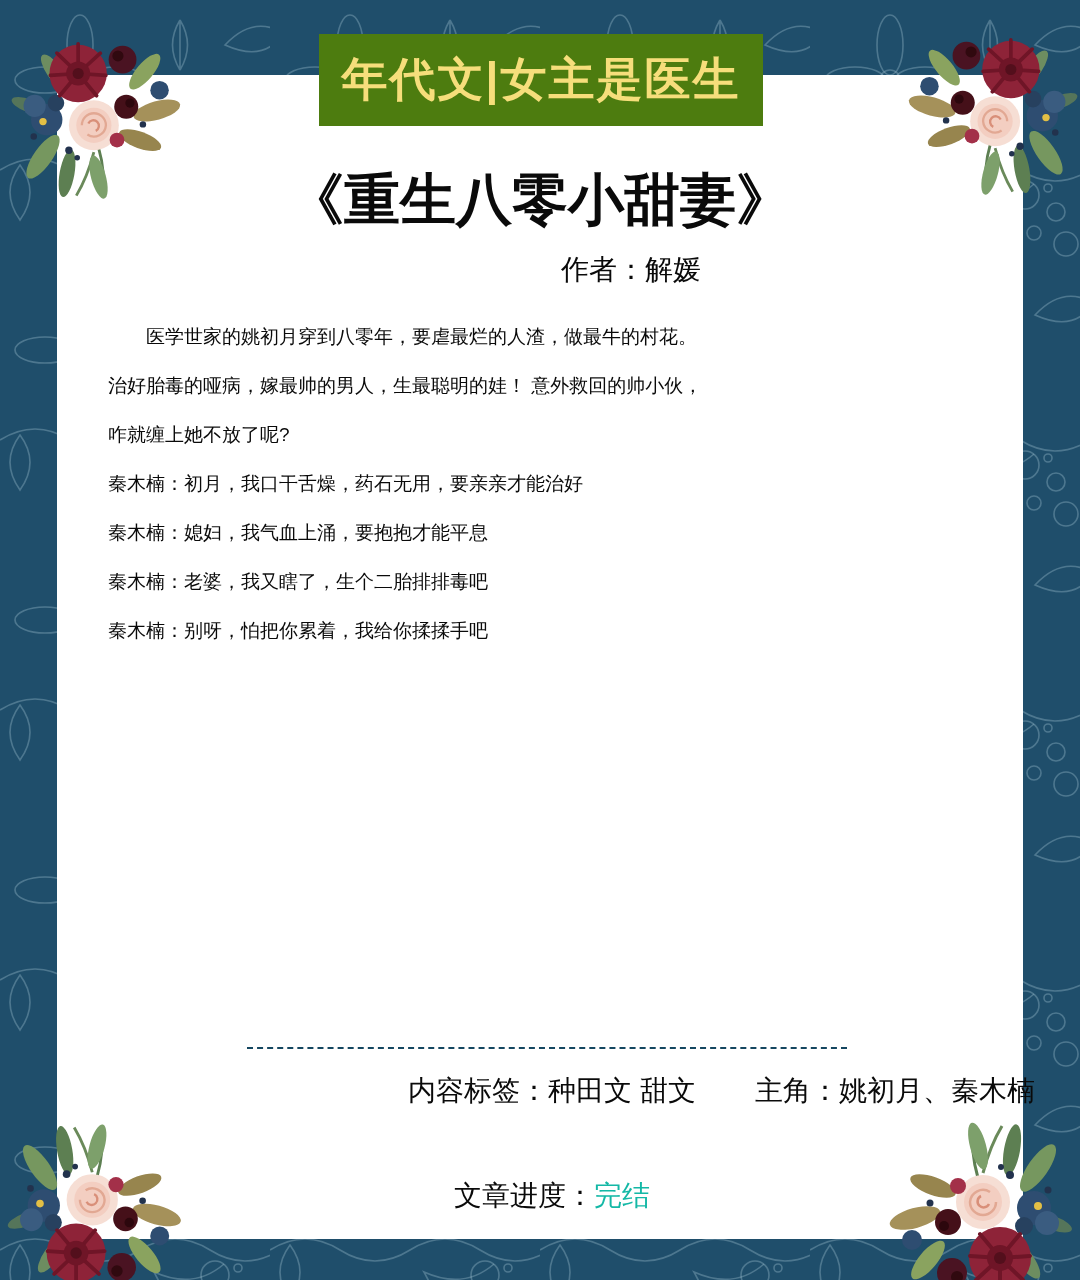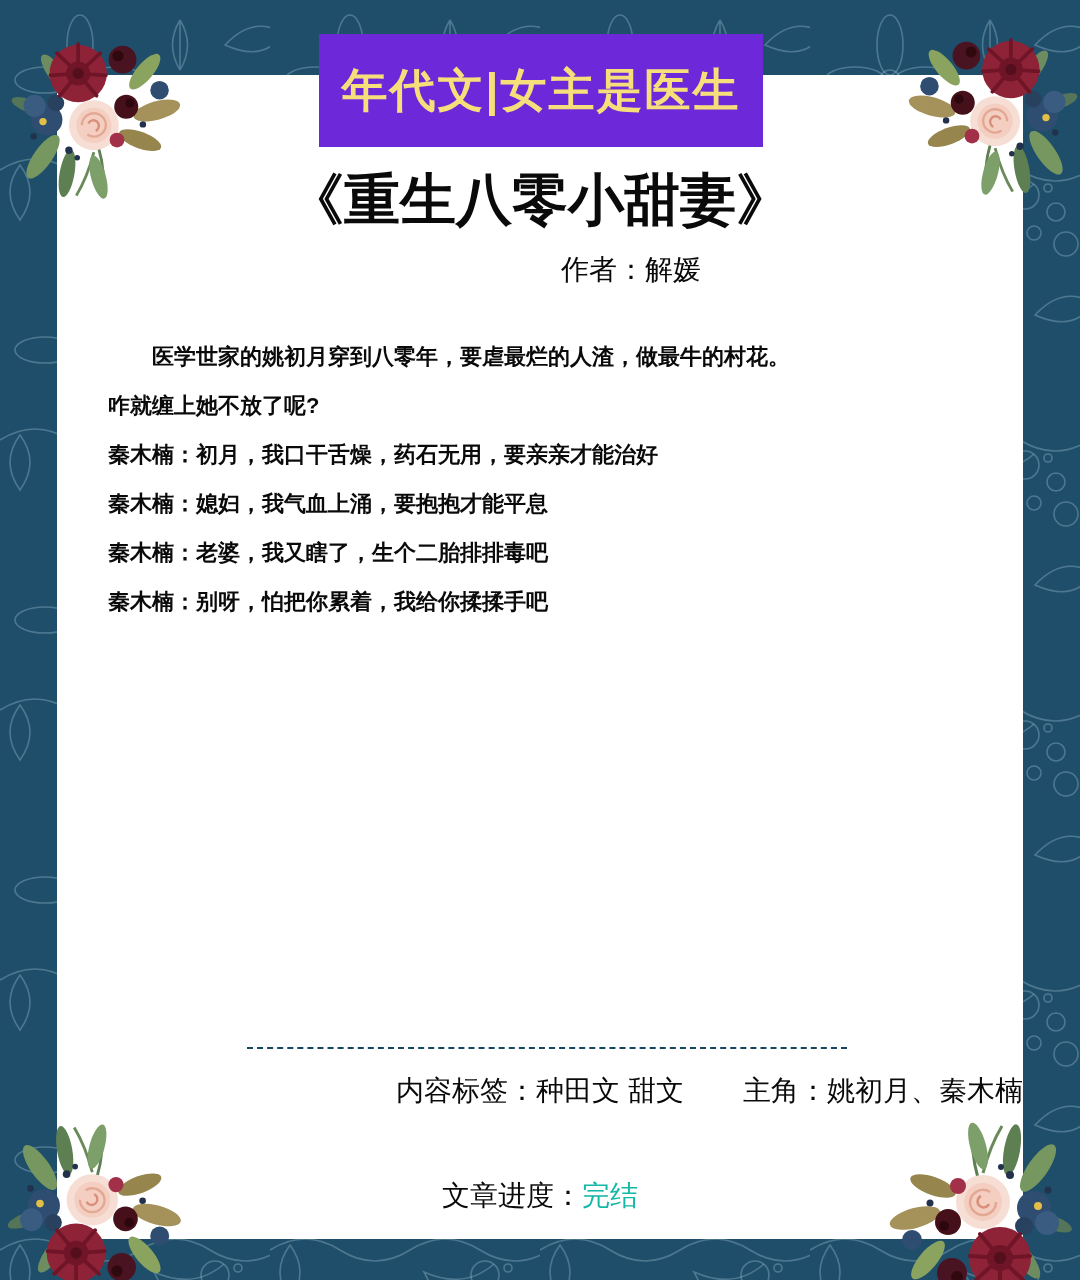--- a/index.html
+++ b/index.html
@@ -8,45 +8,45 @@
     background:#1f4e6b;
     font-family:"Liberation Sans","DejaVu Sans",sans-serif;
     color:#0a0a0a;
   }
   .bg-svg{position:absolute;left:0;top:0;z-index:0;}
   .card{
     position:absolute;left:57px;top:75px;width:966px;height:1164px;
     background:#ffffff;z-index:1;
   }
   .banner{
-    position:absolute;left:319px;top:34px;width:444px;height:113px;
-    background:#6d28d9;color:#f6de7b;z-index:3;
+    position:absolute;left:319px;top:34px;width:444px;height:92px;
+    background:#4d7c0f;color:#f6de7b;z-index:3;
     display:flex;align-items:center;justify-content:center;
     font-size:46px;font-weight:bold;letter-spacing:2px;white-space:nowrap;
   }
   .title{
     position:absolute;left:57px;top:163px;width:966px;z-index:2;
     text-align:center;font-size:56px;font-weight:bold;white-space:nowrap;
   }
   .author{
     position:absolute;left:561px;top:251px;z-index:2;
     font-size:28px;white-space:nowrap;
   }
   .synopsis{
-    position:absolute;left:108px;top:332px;width:886px;z-index:2;
-    font-size:22px;line-height:49px;font-weight:bold;
+    position:absolute;left:108px;top:312px;width:886px;z-index:2;
+    font-size:19px;line-height:49px;
   }
   .synopsis .line{white-space:nowrap;}
   .divider{
     position:absolute;left:247px;top:1047px;width:600px;height:0;z-index:2;
     border-top:2px dashed #144660;
   }
   .meta-line{
     position:absolute;left:57px;width:966px;z-index:2;text-align:center;
-    font-size:28px;white-space:nowrap;
+    font-size:28px;white-space:nowrap;padding-left:12px;
   }
   .meta-tags{top:1072px;}
   .meta-protagonists{top:1072px;text-align:right;}
   .meta-progress{top:1177px;}
   .progress-value{color:#14b8a6;}
   .bouquet{position:absolute;z-index:4;}
   .bq-tl{left:6px;top:18px;width:185px;height:185px;}
   .bq-tr{left:898px;top:14px;width:185px;height:185px;transform:scaleX(-1);}
   .bq-bl{left:2px;top:1120px;width:190px;height:190px;transform:scaleY(-1);}
   .bq-br{left:878px;top:1118px;width:200px;height:200px;transform:scale(-1,-1);}
@@ -132,20 +132,21 @@
 
   <div class="banner">
     <span>年代文|女主是医生</span>
   </div>
 
   <div class="title">《重生八零小甜妻》</div>
   <div class="author">作者：解媛</div>
 
   <div class="synopsis">
     <div class="line">　　医学世家的姚初月穿到八零年，要虐最烂的人渣，做最牛的村花。</div>
+    <div class="line">治好胎毒的哑病，嫁最帅的男人，生最聪明的娃！ 意外救回的帅小伙，</div>
     <div class="line">咋就缠上她不放了呢?</div>
     <div class="line">秦木楠：初月，我口干舌燥，药石无用，要亲亲才能治好</div>
     <div class="line">秦木楠：媳妇，我气血上涌，要抱抱才能平息</div>
     <div class="line">秦木楠：老婆，我又瞎了，生个二胎排排毒吧</div>
     <div class="line">秦木楠：别呀，怕把你累着，我给你揉揉手吧</div>
   </div>
 
   <div class="divider"></div>
 
   <div class="meta-line meta-tags">内容标签：种田文 甜文</div>

